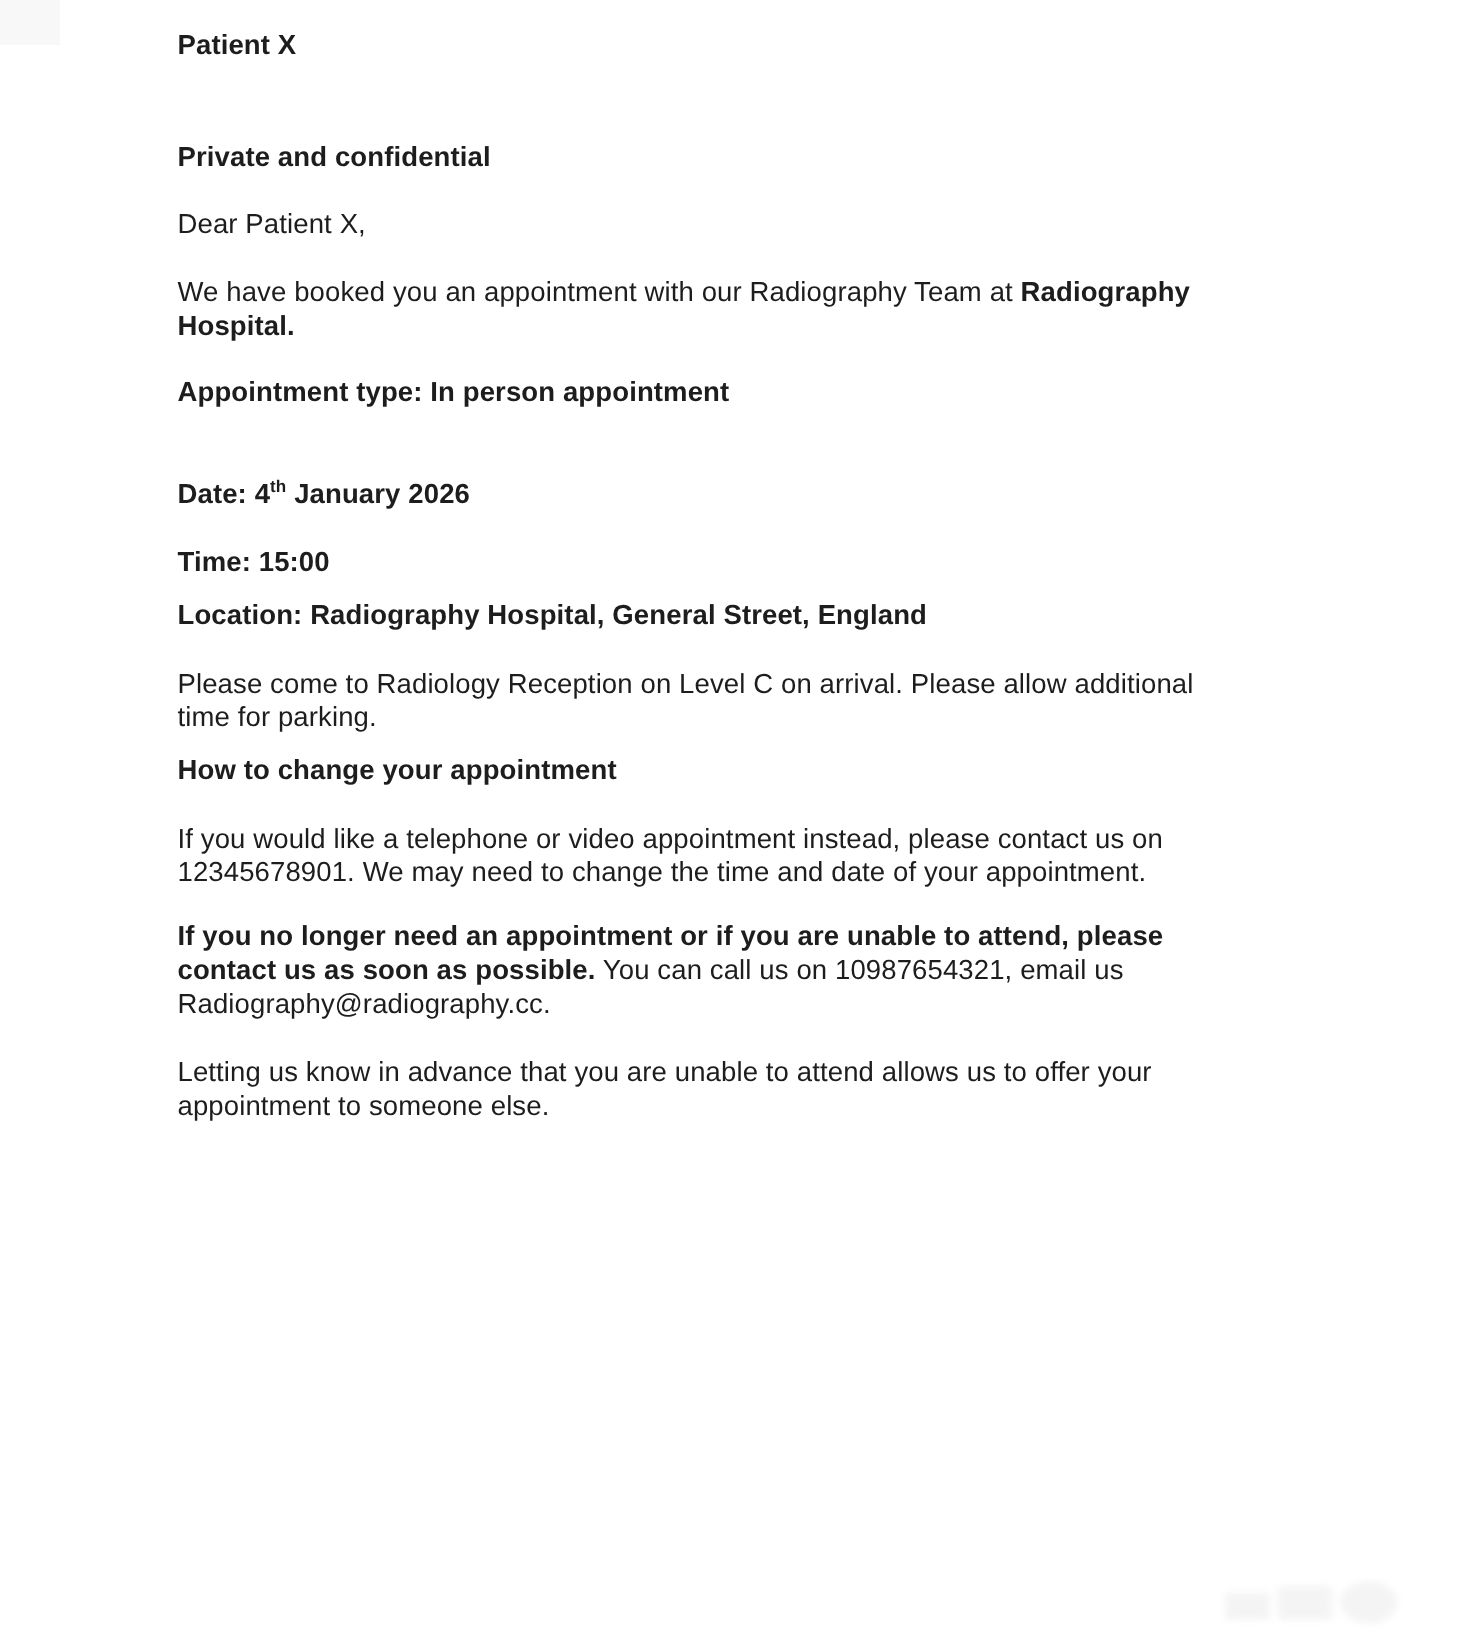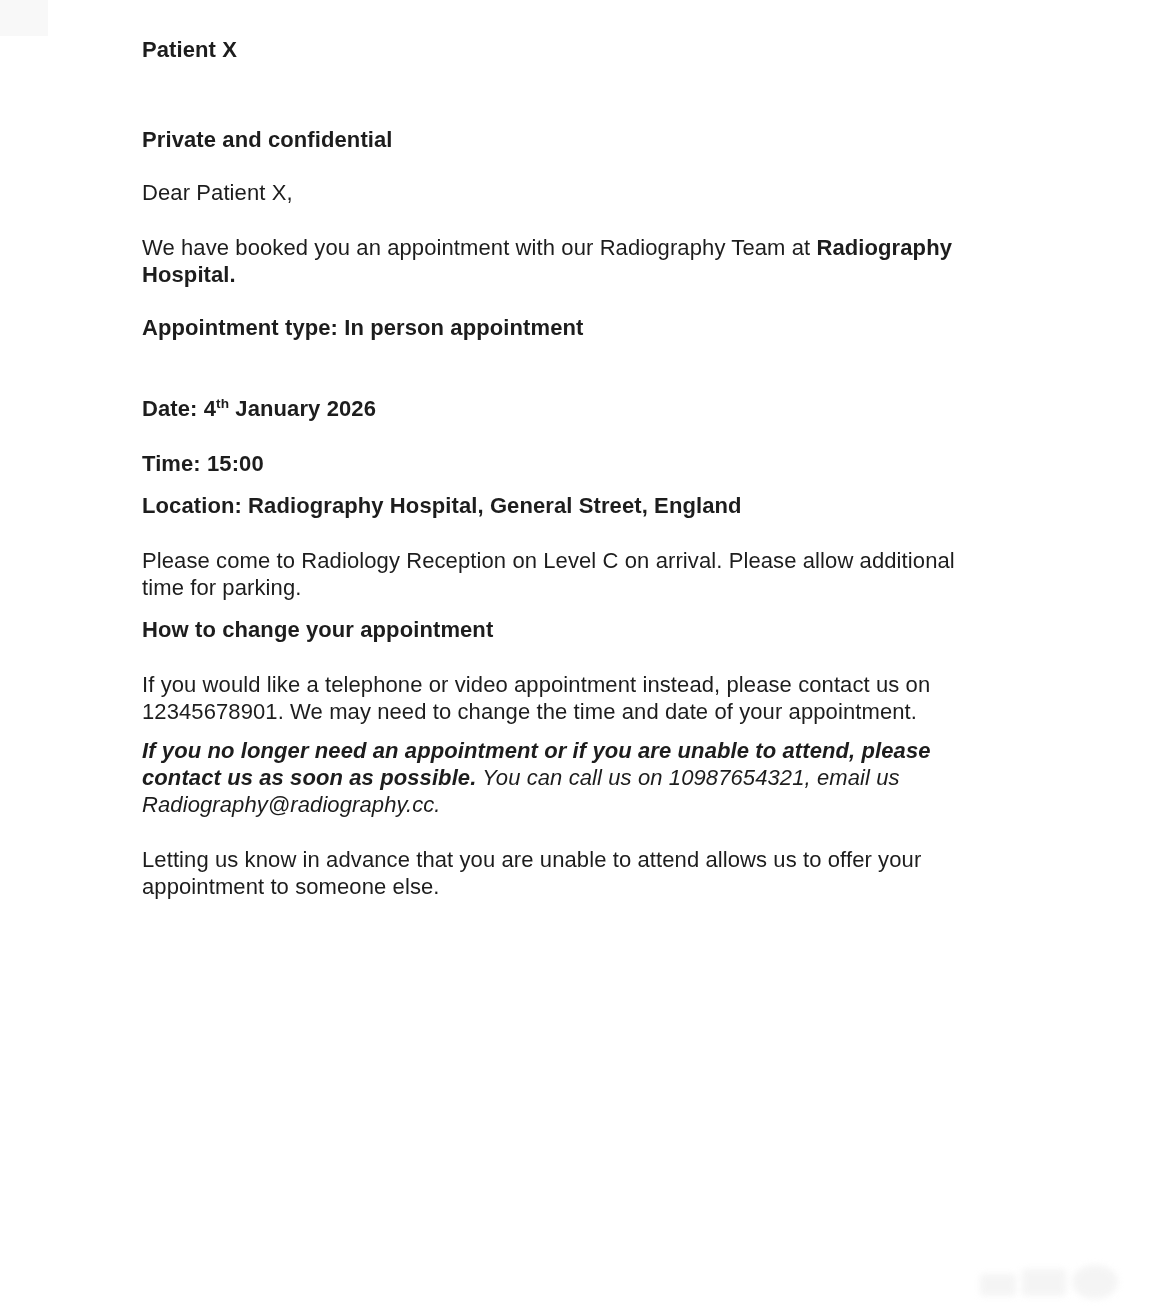--- a/index.html
+++ b/index.html
@@ -8,37 +8,37 @@
     background:#ffffff;
     font-family:"Liberation Sans","DejaVu Sans",sans-serif;
     color:#1d1d1d;
     position:relative;
     overflow:hidden;
   }
   .page {
     position:absolute;
     top:0; left:0;
     width:934px; height:1314px;
-    padding:36px 0 0 142px;
+    padding:22px 0 0 142px;
   }
   .doc { width:985px; }
   .line {
     font-size:22px;
     line-height:27px;
     font-weight:normal;
     white-space:pre-wrap;
     letter-spacing:0.1px;
   }
   .b { font-weight:bold; }
   sup {
     font-size:62%;
     vertical-align:super;
     line-height:0;
   }
-  .mt-24 { margin-top:12px;font-style:italic; }
+  .mt-24 { margin-top:24px; }
   .mt-26 { margin-top:26px; }
   .mt-27 { margin-top:15px; }
   .mt-28 { margin-top:28px; }
   .mt-54 { margin-top:54px; }
   .mt-63 { margin-top:63px; }
   .mt-200 { margin-top:200px; }
   .corner-shade {
     position:absolute;
     top:0; left:0;
     width:48px; height:36px;

